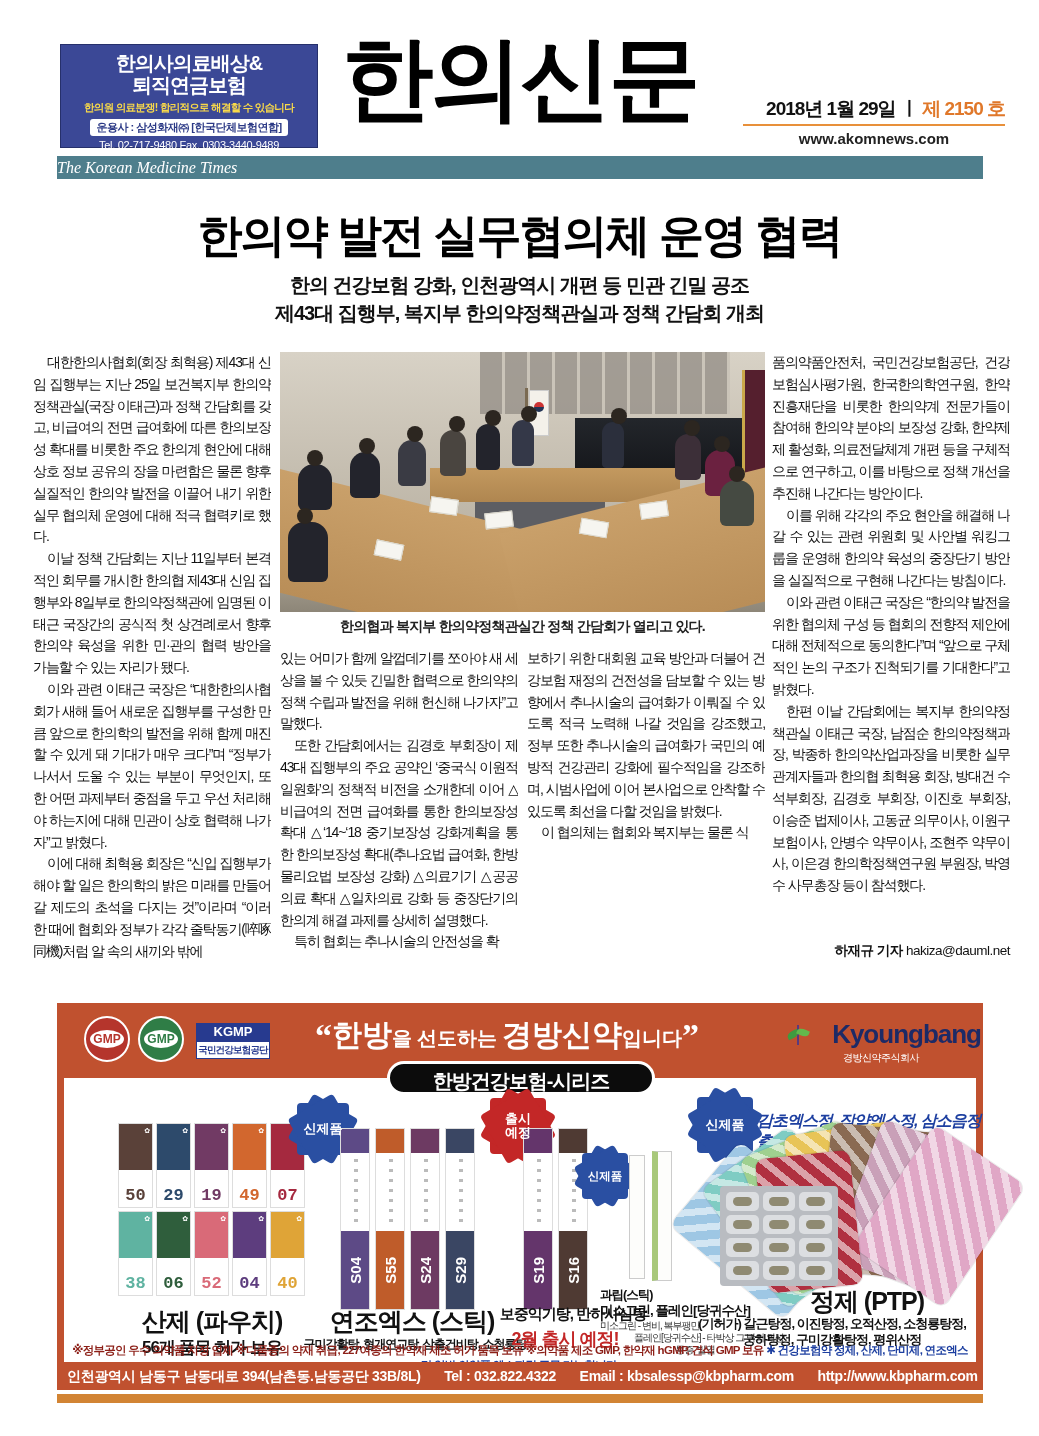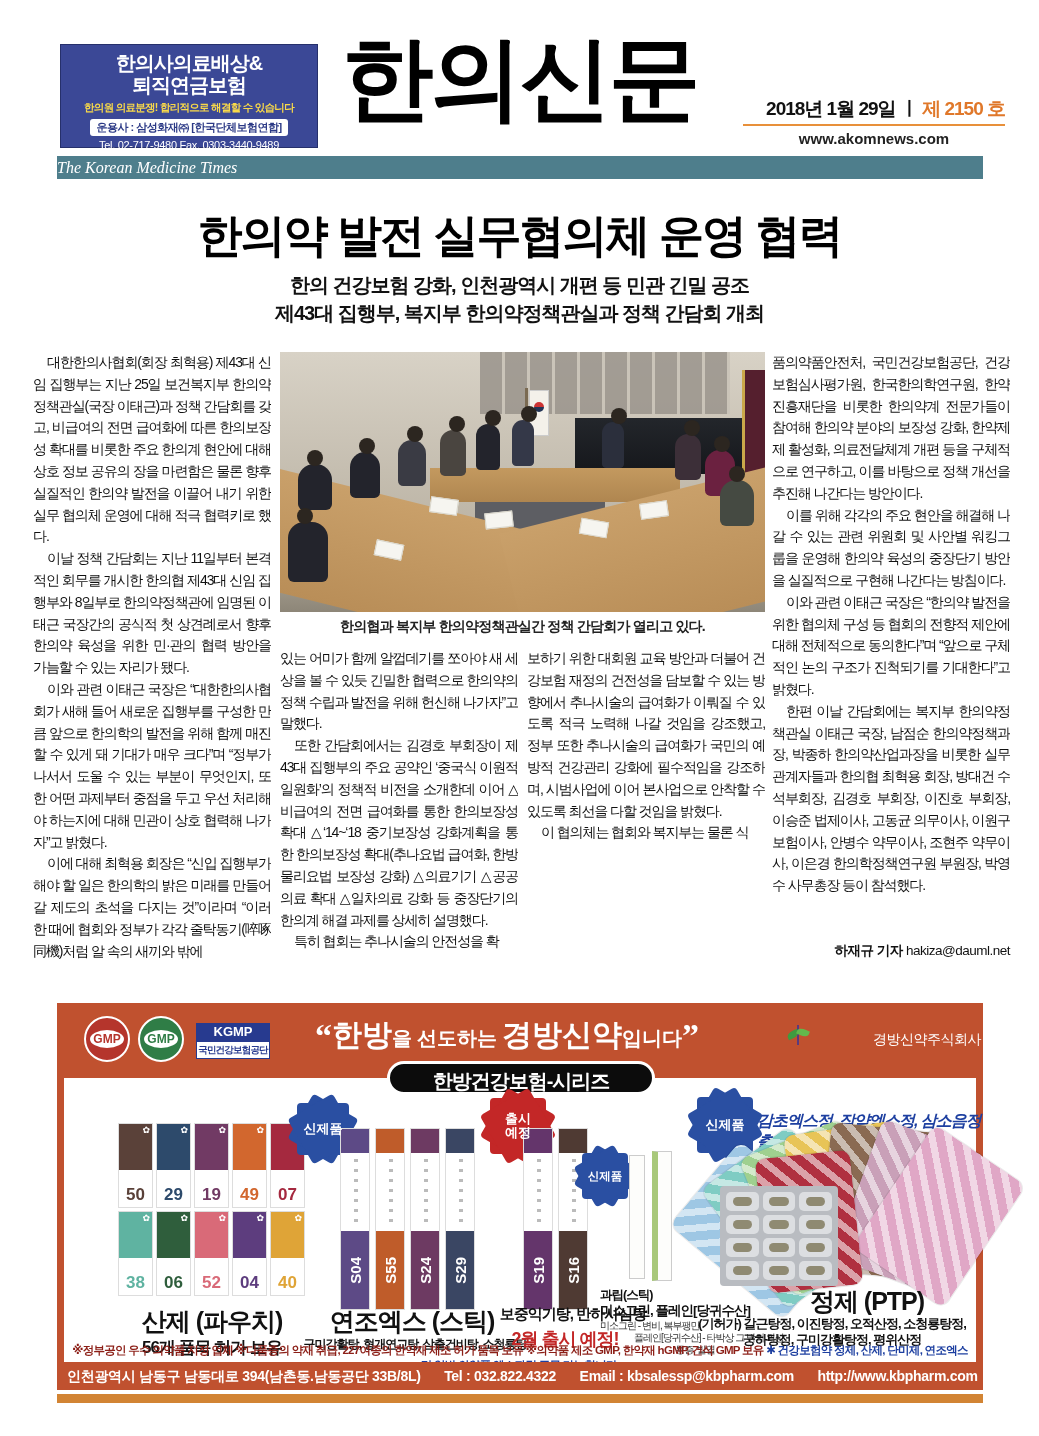--- a/index.html
+++ b/index.html
@@ -88,34 +88,34 @@
   .slogan .q{font-size:34px;font-weight:bold;vertical-align:-2px;}
   .slogan .b1{font-size:30px;font-weight:bold;}
   .slogan .s1{font-size:20px;font-weight:bold;}
   .brand{left:724px;top:16px;width:200px;text-align:right;}
   .brand .logo-ic{position:absolute;left:6px;top:4px;width:22px;height:26px;}
   .brand .leaf{position:absolute;width:12px;height:7px;background:#3f9b3f;border-radius:60% 0 60% 0;}
   .brand .lf1{left:0;top:8px;transform:rotate(-25deg);}
   .brand .lf2{left:10px;top:6px;transform:rotate(25deg);background:#63b84c;}
   .brand .stem{position:absolute;left:10px;top:2px;width:2px;height:20px;background:#5a3a7e;}
   .brand .nm{font-size:26px;font-weight:bold;color:#1d2a66;letter-spacing:-1px;}
-  .brand .sub{font-size:14px;color:#fff;margin-top:12px;letter-spacing:-0.5px;}
+  .brand .sub{font-size:10px;color:#fff;margin-top:1px;letter-spacing:-0.5px;text-align:center;}
   .series-pill{left:330px;top:58px;width:268px;height:34px;background:#0c0c0c;border:3px solid #fff;
                border-radius:20px;color:#fff;text-align:center;font-size:20px;font-weight:bold;
                line-height:34px;letter-spacing:-1px;box-sizing:border-box;}
 
   .seal{border-radius:4px;display:flex;align-items:center;justify-content:center;color:#fff;font-weight:bold;text-align:center;}
   .seal::before,.seal::after{content:"";position:absolute;inset:0;background:inherit;border-radius:inherit;z-index:0;}
   .seal::before{transform:rotate(30deg);} .seal::after{transform:rotate(60deg);}
   .seal span{position:relative;z-index:1;}
   .seal-blue{background:#2A4FA2;}
   .seal-red{background:#C32727;}
 
   .pouchgrid{left:61px;top:120px;width:189px;display:flex;flex-wrap:wrap;gap:3px;}
-  .pouch{width:35px;height:85px;border:1px solid #ddd;background:#fff;position:relative;box-sizing:border-box;}
+  .pouch{width:35px;height:85px;border:1px solid #ddd;background:#fff;position:relative;box-sizing:border-box;font-family:Liberation Mono, monospace;}
   .pouch .top{position:absolute;left:0;top:0;right:0;height:46px;}
   .pouch .top::after{content:"✿";position:absolute;right:2px;top:1px;color:#fff;font-size:9px;}
   .pouch .num{position:absolute;left:0;bottom:2px;width:100%;text-align:center;font-size:17px;font-weight:bold;}
 
   .stick{position:absolute;width:30px;height:182px;background:#fff;border:1px solid #ddd;box-sizing:border-box;}
   .stick .cap{position:absolute;left:0;top:0;right:0;height:24px;}
   .stick .bot{position:absolute;left:0;bottom:0;right:0;height:78px;display:flex;align-items:center;justify-content:center;}
   .stick .code{color:#fff;font-weight:bold;font-size:15px;writing-mode:vertical-rl;transform:rotate(180deg);}
   .stick .mid{position:absolute;left:13px;top:30px;width:4px;height:70px;background:repeating-linear-gradient(#bbb 0 3px,transparent 3px 10px);}
 
@@ -250,20 +250,21 @@
     <div class="abs slogan">
       <span class="q">“</span><span class="b1">한방</span><span class="s1">을 </span><span class="s1">선도하는 </span><span class="b1">경방신약</span><span class="s1">입니다</span><span class="q">”</span>
     </div>
 
     <div class="abs brand">
       <div class="logo-ic">
         <div class="stem"></div>
           <div class="leaf lf1"></div>
           <div class="leaf lf2"></div>
       </div>
+      <div class="nm">Kyoungbang</div>
       <div class="sub">경방신약주식회사</div>
     </div>
 
     <div class="abs series-pill">한방건강보험-시리즈</div>
 
     <div class="abs pouchgrid">
       <div class="pouch">
           <div class="top" style="background:#5A4139;"></div>
           <div class="num" style="color:#5A4139;">50</div>
         </div>

